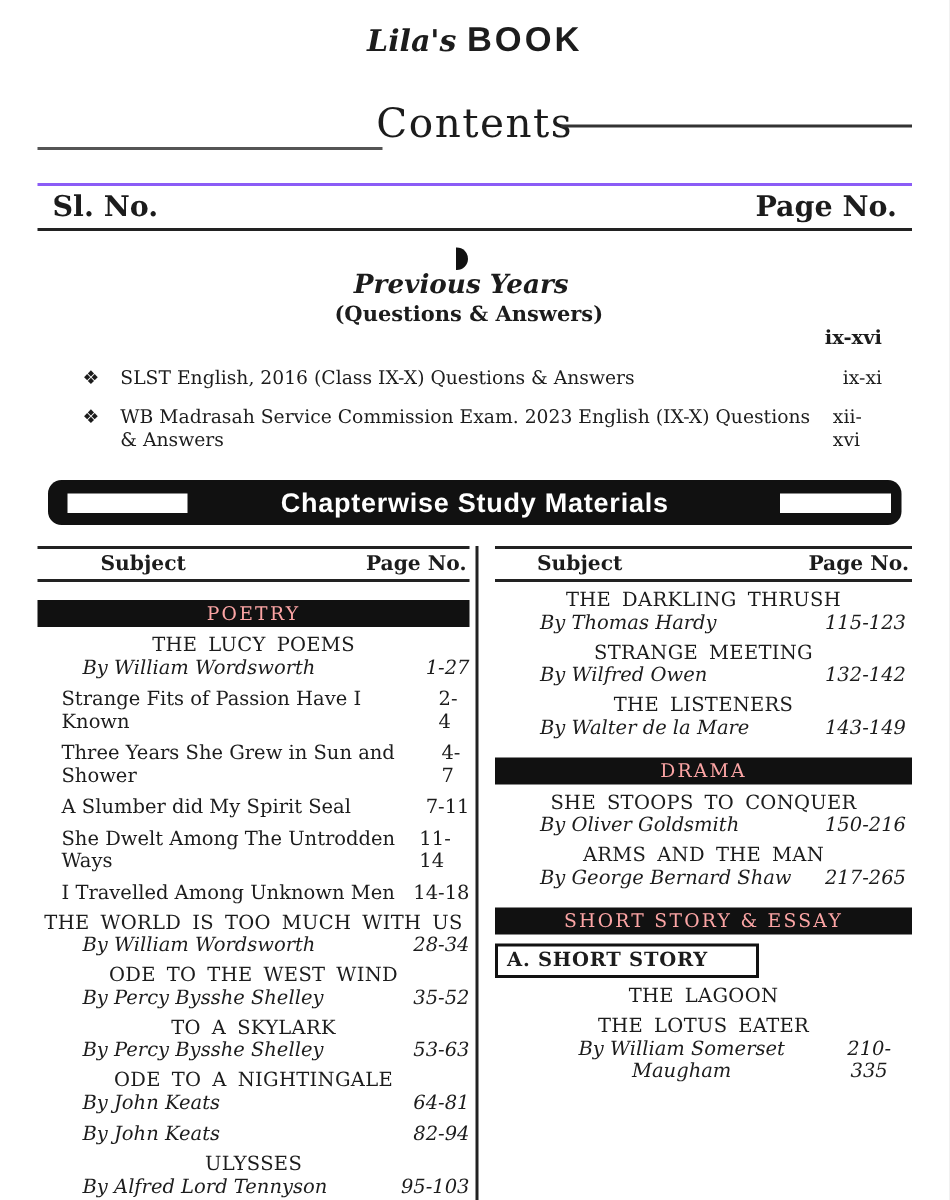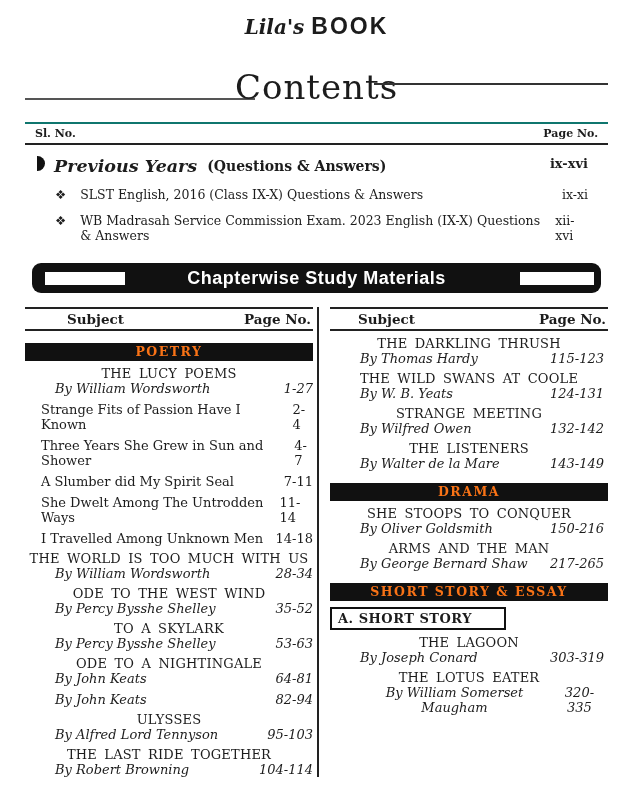--- a/index.html
+++ b/index.html
@@ -7,28 +7,28 @@
     position:relative; width:633px; height:800px; margin:0 auto;
     background:#ffffff; color:#1c1c1c; overflow:hidden;
     font-family:"DejaVu Serif", serif;
   }
   
   .masthead { padding-top:13px; text-align:center; }
   .script-name { font-family:"DejaVu Serif", serif; font-style:italic; font-weight:bold; font-size:20px; margin-right:7px; }
   .book-word { font-family:"Liberation Sans", sans-serif; font-weight:bold; font-size:23px; letter-spacing:2px; }
   
   .contents-wrap { position:relative; height:36px; margin-top:27px; }
-  .contents-word { position:absolute; left:0; right:0; top:0; text-align:center; font-size:34px; letter-spacing:1px; }
+  .contents-word { position:absolute; left:0; right:0; top:0; text-align:center; font-size:27px; letter-spacing:1px; }
   .c-line-left  { position:absolute; left:25px;  width:230px; bottom:3px; border-top:2px solid #555; }
   .c-line-right { position:absolute; right:25px; width:234px; top:16px;  border-top:2px solid #333; }
   
   .sl-table { margin:19px 25px 0; }
-  .sl-head { display:flex; justify-content:space-between; border-top:2px solid #0f766e; border-bottom:2px solid #222;
-             font-weight:bold; font-size:11px; padding:3px 10px; }
-  .py-row { display:flex; align-items:flex-start; margin:11px 20px 0 12px; }
+  .sl-head { display:flex; justify-content:space-between; border-top:2px solid #8b5cf6; border-bottom:2px solid #222;
+             font-weight:bold; font-size:19px; padding:3px 10px; }
+  .py-row { display:flex; align-items:center; margin:11px 20px 0 12px;flex-direction:column; }
   .py-icon { width:8px; height:15px; background:#111; border-radius:0 8px 8px 0; margin-right:9px; flex:0 0 auto; }
   .py-title { font-style:italic; font-weight:bold; font-size:17.5px; margin-right:10px; }
   .py-suffix { font-weight:bold; font-size:14px; padding-top:2px; }
   .py-pages { margin-left:auto; font-weight:bold; font-size:13px; }
   .sl-row { display:flex; margin:11px 20px 0 30px; font-size:12.5px; }
   .sl-bullet { margin-right:14px; }
   .sl-pages { margin-left:auto; padding-left:8px; }
   
   .cs-banner { position:relative; margin:20px 32px 0; height:30px; background:#111; border-radius:9px; }
   .cs-title { position:absolute; left:0; right:0; top:0; line-height:30px; text-align:center; color:#fff;
@@ -38,21 +38,21 @@
   
   .columns { display:flex; margin:14px 25px 0; align-items:stretch; }
   .col-left { width:288px; }
   .divider { width:2px; background:#222; margin-left:4px; flex:0 0 auto; }
   .col-right { flex:1; padding-left:11px; }
   .col-head { display:flex; justify-content:space-between; border-top:2px solid #222; border-bottom:2px solid #222;
               font-weight:bold; font-size:13.5px; padding:2px 2px; }
   .col-left  .col-head .subj { padding-left:40px; }
   .col-right .col-head .subj { padding-left:26px; }
   
-  .sec-banner { background:#111; color:#f97316; text-align:center; font-weight:bold; font-size:12.5px;
+  .sec-banner { background:#111; color:#fca5a5; text-align:center; font-weight:normal; font-size:12.5px;
                 letter-spacing:1.5px; padding:1px 0 2px; margin-top:12px; }
   .work { margin-top:6px;text-align:center; }
   .work.tight { margin-top:0; }
   .col-right > .work:first-child { margin-top:14px; }
   .work-title { font-size:13px; line-height:14px; letter-spacing:0.2px; word-spacing:3px; }
   .work-sub { display:flex; padding-left:30px; font-style:italic; font-size:13px; line-height:15px; }
   .work-pages { margin-left:auto; padding-left:6px; }
   .col-right .work-sub { padding-right:4px; }
   .sub-row { display:flex; padding-left:16px; margin-top:6px; font-size:13px; line-height:15px; }
   .sub-pages { margin-left:auto; padding-left:6px; }
@@ -194,27 +194,20 @@
         <span>Page No.</span>
       </div>
     <div class="work">
           <div class="work-title">THE DARKLING THRUSH</div>
           <div class="work-sub">
             <span class="work-author">By Thomas Hardy</span>
             <span class="work-pages">115-123</span>
           </div>
         </div>
         <div class="work">
-          <div class="work-title">THE WILD SWANS AT COOLE</div>
-          <div class="work-sub">
-            <span class="work-author">By W. B. Yeats</span>
-            <span class="work-pages">124-131</span>
-          </div>
-        </div>
-        <div class="work">
           <div class="work-title">STRANGE MEETING</div>
           <div class="work-sub">
             <span class="work-author">By Wilfred Owen</span>
             <span class="work-pages">132-142</span>
           </div>
         </div>
         <div class="work">
           <div class="work-title">THE LISTENERS</div>
           <div class="work-sub">
             <span class="work-author">By Walter de la Mare</span>
@@ -233,28 +226,24 @@
           <div class="work-title">ARMS AND THE MAN</div>
           <div class="work-sub">
             <span class="work-author">By George Bernard Shaw</span>
             <span class="work-pages">217-265</span>
           </div>
         </div>
         <div class="sec-banner">SHORT STORY &amp; ESSAY</div>
         <div class="box-wrap"><span class="box-label">A. SHORT STORY</span></div>
         <div class="work">
           <div class="work-title">THE LAGOON</div>
-          <div class="work-sub">
-            <span class="work-author">By Joseph Conard</span>
-            <span class="work-pages">303-319</span>
-          </div>
         </div>
         <div class="work">
           <div class="work-title">THE LOTUS EATER</div>
           <div class="work-sub">
             <span class="work-author">By William Somerset Maugham</span>
-            <span class="work-pages">320-335</span>
+            <span class="work-pages">210-335</span>
           </div>
         </div>
       </div>
   </div>
 
 </div>
 
 </body></html>

